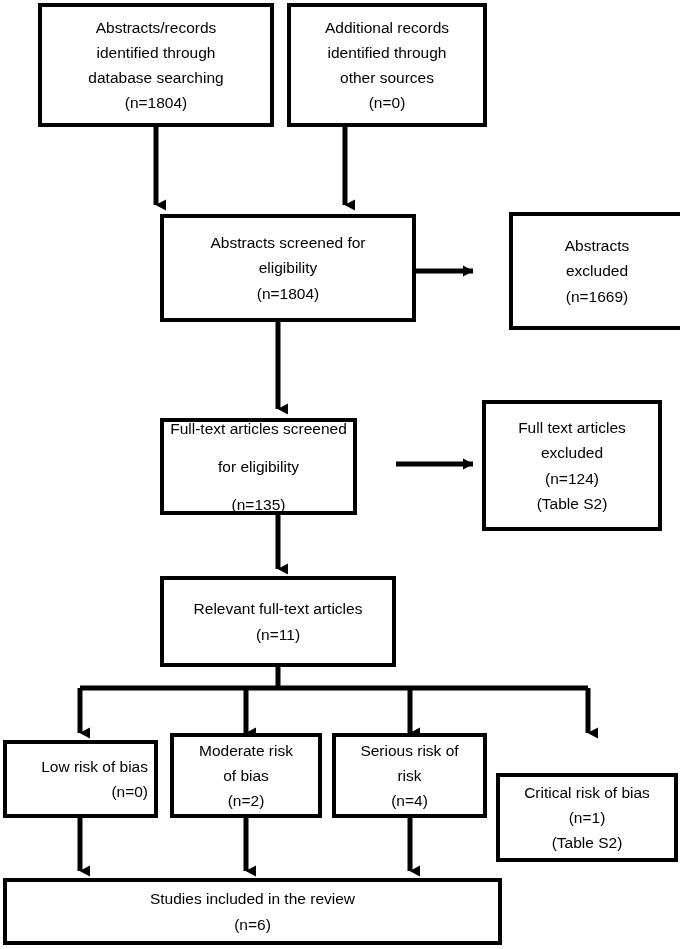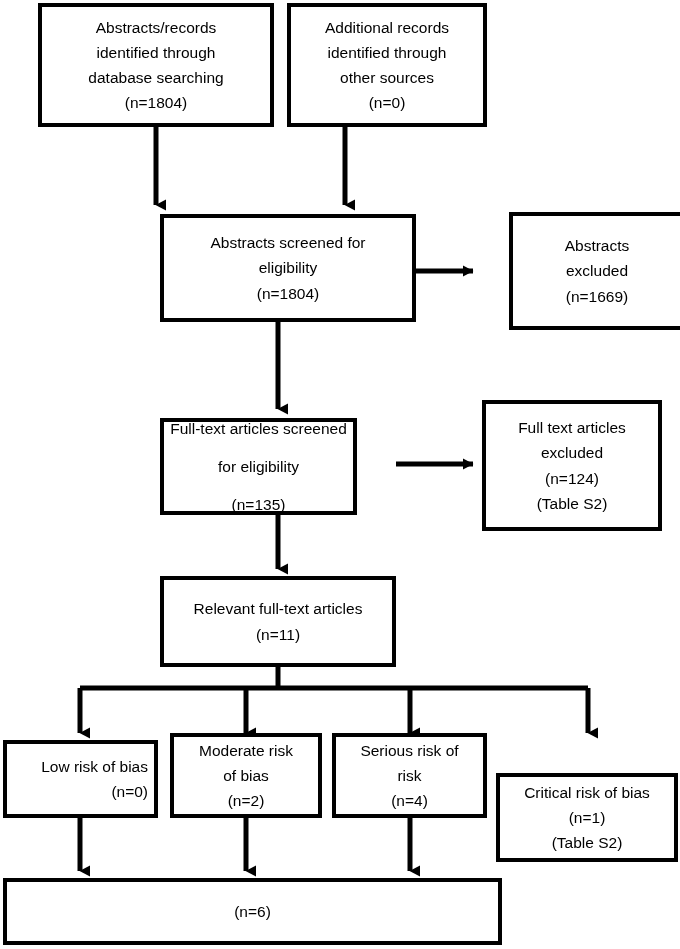--- a/index.html
+++ b/index.html
@@ -147,16 +147,17 @@
     <span class="ln">(n=4)</span>
   </div>
 
   <div class="node" style="left:496px; top:729px; width:182px; height:89px;margin-top:44px;">
     <span class="ln">Critical risk of bias</span>
     <span class="ln">(n=1)</span>
     <span class="ln">(Table S2)</span>
   </div>
 
   <div class="node" style="left:3px; top:878px; width:499px; height:67px;">
+    <span class="ln">Studies included in the review</span>
     <span class="ln">(n=6)</span>
   </div>
 
 </div>
 
 </body></html>

